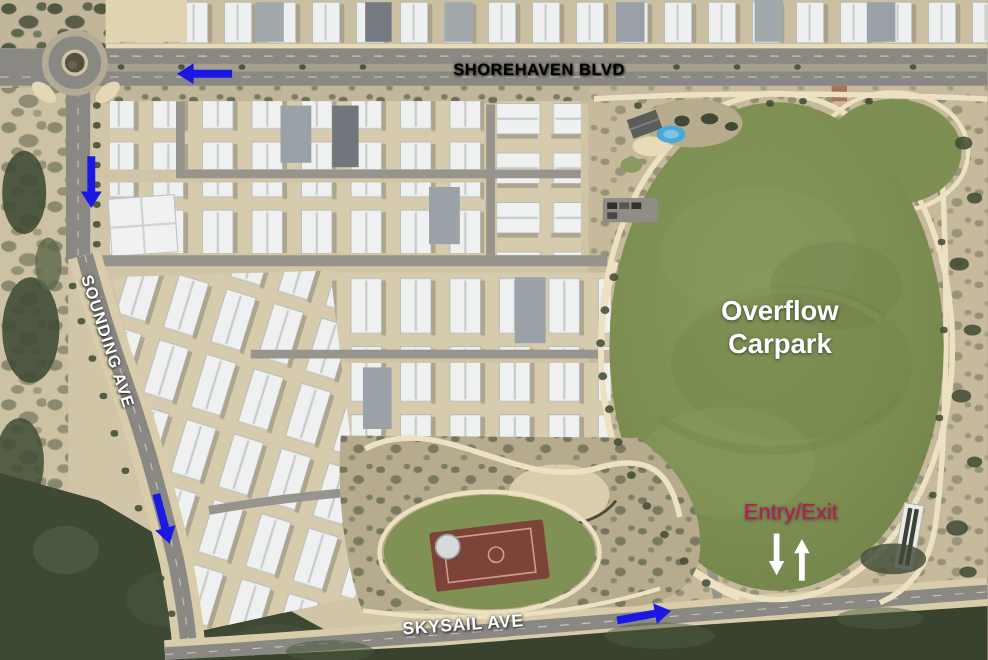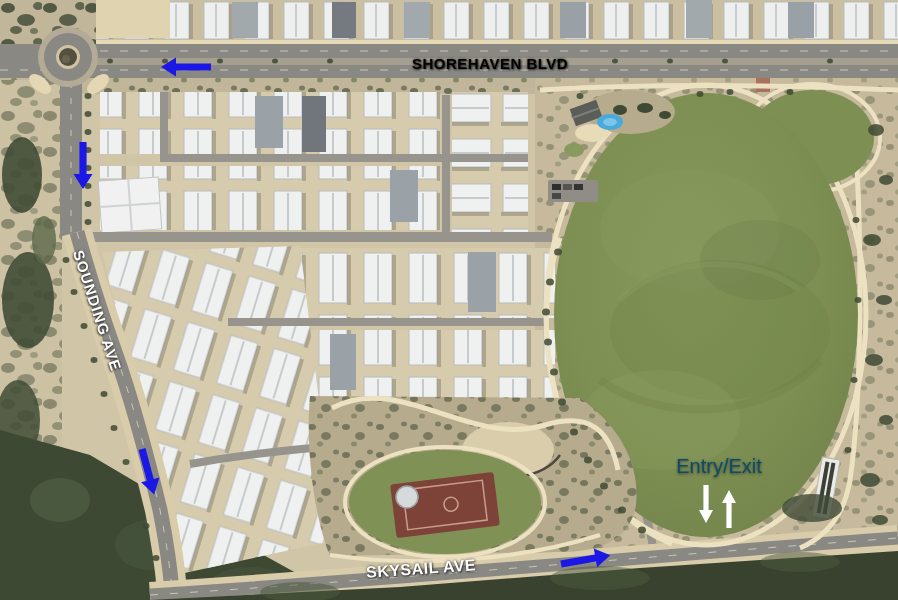--- a/index.html
+++ b/index.html
@@ -335,14 +335,18 @@
 
   <g>
     <path transform="translate(706,485) rotate(90)" d="M0,-2.6 L25,-2.6 L25,-7 L38,0 L25,7 L25,2.6 L0,2.6 Z" fill="#ffffff"></path>
     <path transform="translate(729,528) rotate(-90)" d="M0,-2.6 L25,-2.6 L25,-7 L38,0 L25,7 L25,2.6 L0,2.6 Z" fill="#ffffff"></path>
   </g>
 </svg>
 
   <div class="lbl lbl-shorehaven" style="color: #000000;">SHOREHAVEN BLVD</div>
   <div class="lbl lbl-sounding" style="color: rgb(255, 255, 255);">SOUNDING AVE</div>
   <div class="lbl lbl-skysail" style="color: rgb(255, 255, 255);">SKYSAIL AVE</div>
-  <div class="lbl-entry" style="color: #0c4a6e;">Entry/Exit</div>
+  <div class="lbl-overflow">
+    <div>Overflow</div>
+    <div>Carpark</div>
+  </div>
+  <div class="lbl-entry" style="color: #be185d;">Entry/Exit</div>
 </div>
 
 </body></html>

